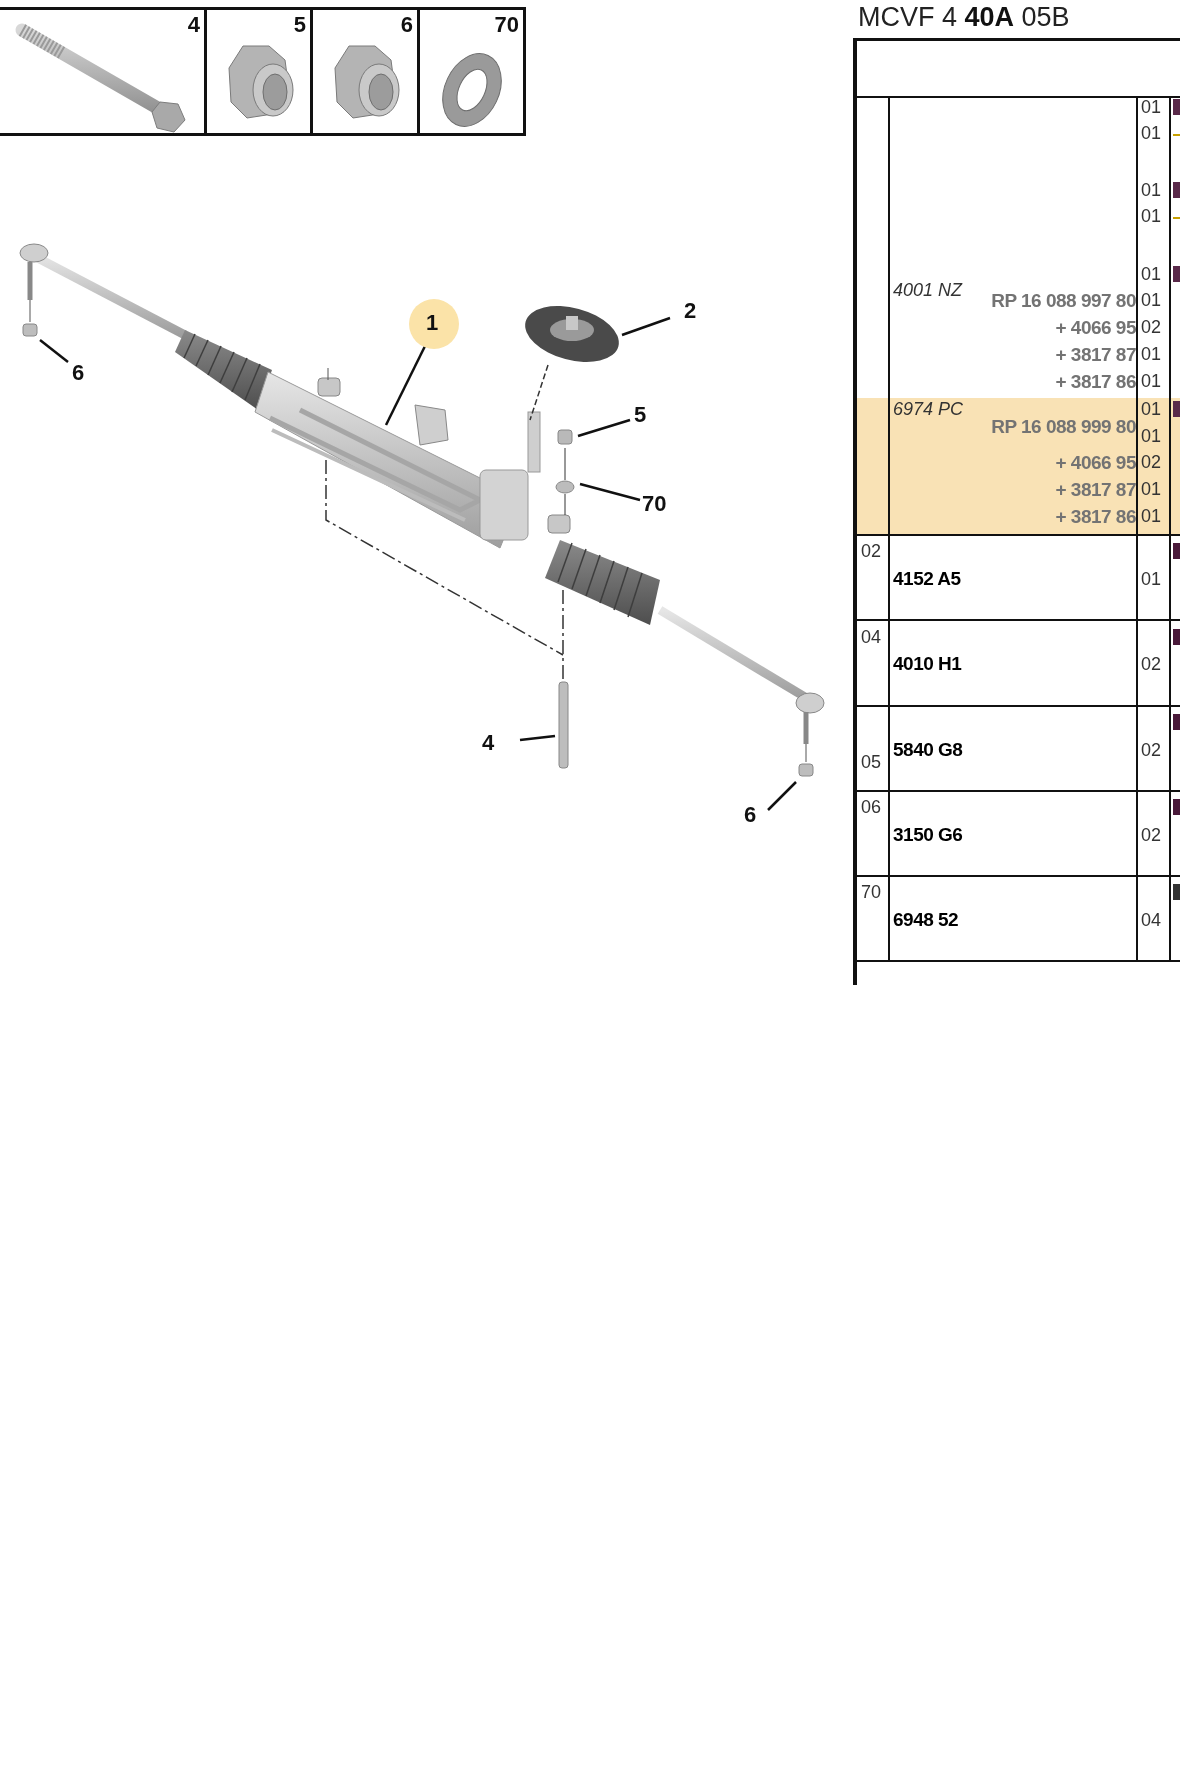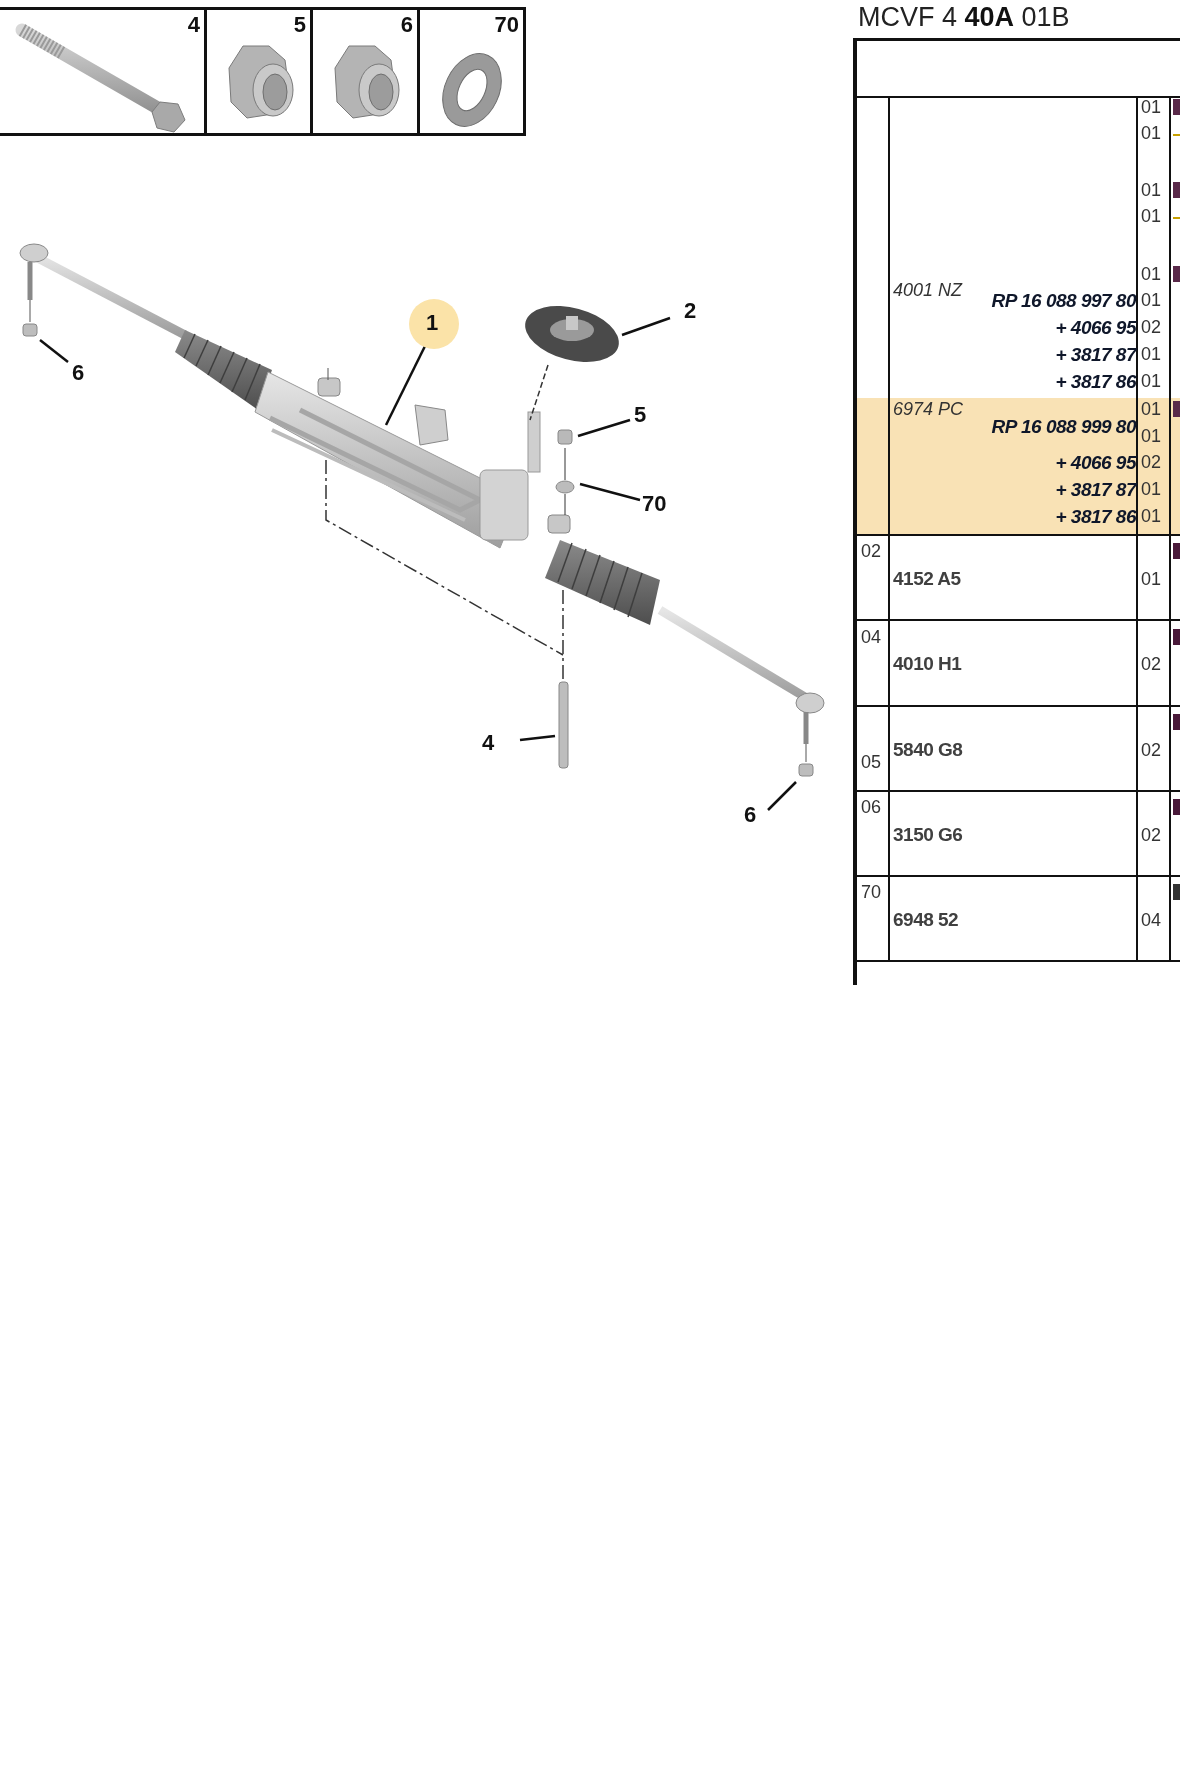--- a/index.html
+++ b/index.html
@@ -16,23 +16,23 @@
   .callout-circle { position:absolute; width:50px; height:50px; border-radius:50%; background:#fbe3a8; }
 
   
   #table-title { left:858px; top:2px; font-size:27px; color:#222; white-space:nowrap; }
   #table-title b { font-weight:bold; color:#111; }
   .tbl-outer { position:absolute; left:853px; top:40px; width:4px; height:945px; background:#111; }
   .hline { position:absolute; left:853px; width:327px; background:#111; }
   .vline { position:absolute; width:2px; background:#111; }
   .hl-band { position:absolute; left:857px; width:323px; background:#f9e2b5; }
   .item-no { position:absolute; left:861px; font-size:18px; color:#333; }
-  .ref-bold { position:absolute; left:893px; font-size:19px; font-weight:bold; color:#404040; letter-spacing:-0.5px; }
+  .ref-bold { position:absolute; left:893px; font-size:19px; font-weight:bold; color:#000000; letter-spacing:-0.5px; }
   .ref-italic { position:absolute; left:893px; font-size:18px; font-style:italic; color:#333; }
-  .ref-right { position:absolute; right:44px; font-size:19px; font-style:italic; font-weight:bold; color:#0f172a; white-space:nowrap; letter-spacing:-0.5px; }
+  .ref-right { position:absolute; right:44px; font-size:19px; font-weight:bold; color:#737373; white-space:nowrap; letter-spacing:-0.5px; }
   .qty { position:absolute; left:1141px; font-size:18px; color:#333; }
   .desc-frag { position:absolute; left:1173px; width:7px; height:16px; }
 </style>
 </head>
 <body>
 
 <div id="parts-strip" class="abs">
   <div class="part-cell" style="width:207px">
     <span class="part-num">4</span>
     <svg width="207" height="126">
@@ -165,21 +165,21 @@
 
 <div class="callout-circle abs" style="left:409px;top:299px"></div>
 <span class="callout" style="left:426px;top:310px">1</span>
 <span class="callout" style="left:684px;top:298px">2</span>
 <span class="callout" style="left:634px;top:402px">5</span>
 <span class="callout" style="left:642px;top:491px">70</span>
 <span class="callout" style="left:482px;top:730px">4</span>
 <span class="callout" style="left:72px;top:360px">6</span>
 <span class="callout" style="left:744px;top:802px">6</span>
 
-<div id="table-title" class="abs"><span>MCVF 4 </span><b>40A</b><span> 01B</span></div>
+<div id="table-title" class="abs"><span>MCVF 4 </span><b>40A</b><span> 05B</span></div>
 
 <div class="hl-band" style="top:398px;height:137px"></div>
 
 <div class="tbl-outer"></div>
 <div class="hline" style="top:38px;height:3px"></div>
 <div class="hline" style="top:96px;height:2px"></div>
 <div class="hline" style="top:534px;height:2px"></div>
 <div class="hline" style="top:619px;height:2px"></div>
 <div class="hline" style="top:705px;height:2px"></div>
 <div class="hline" style="top:790px;height:2px"></div>

